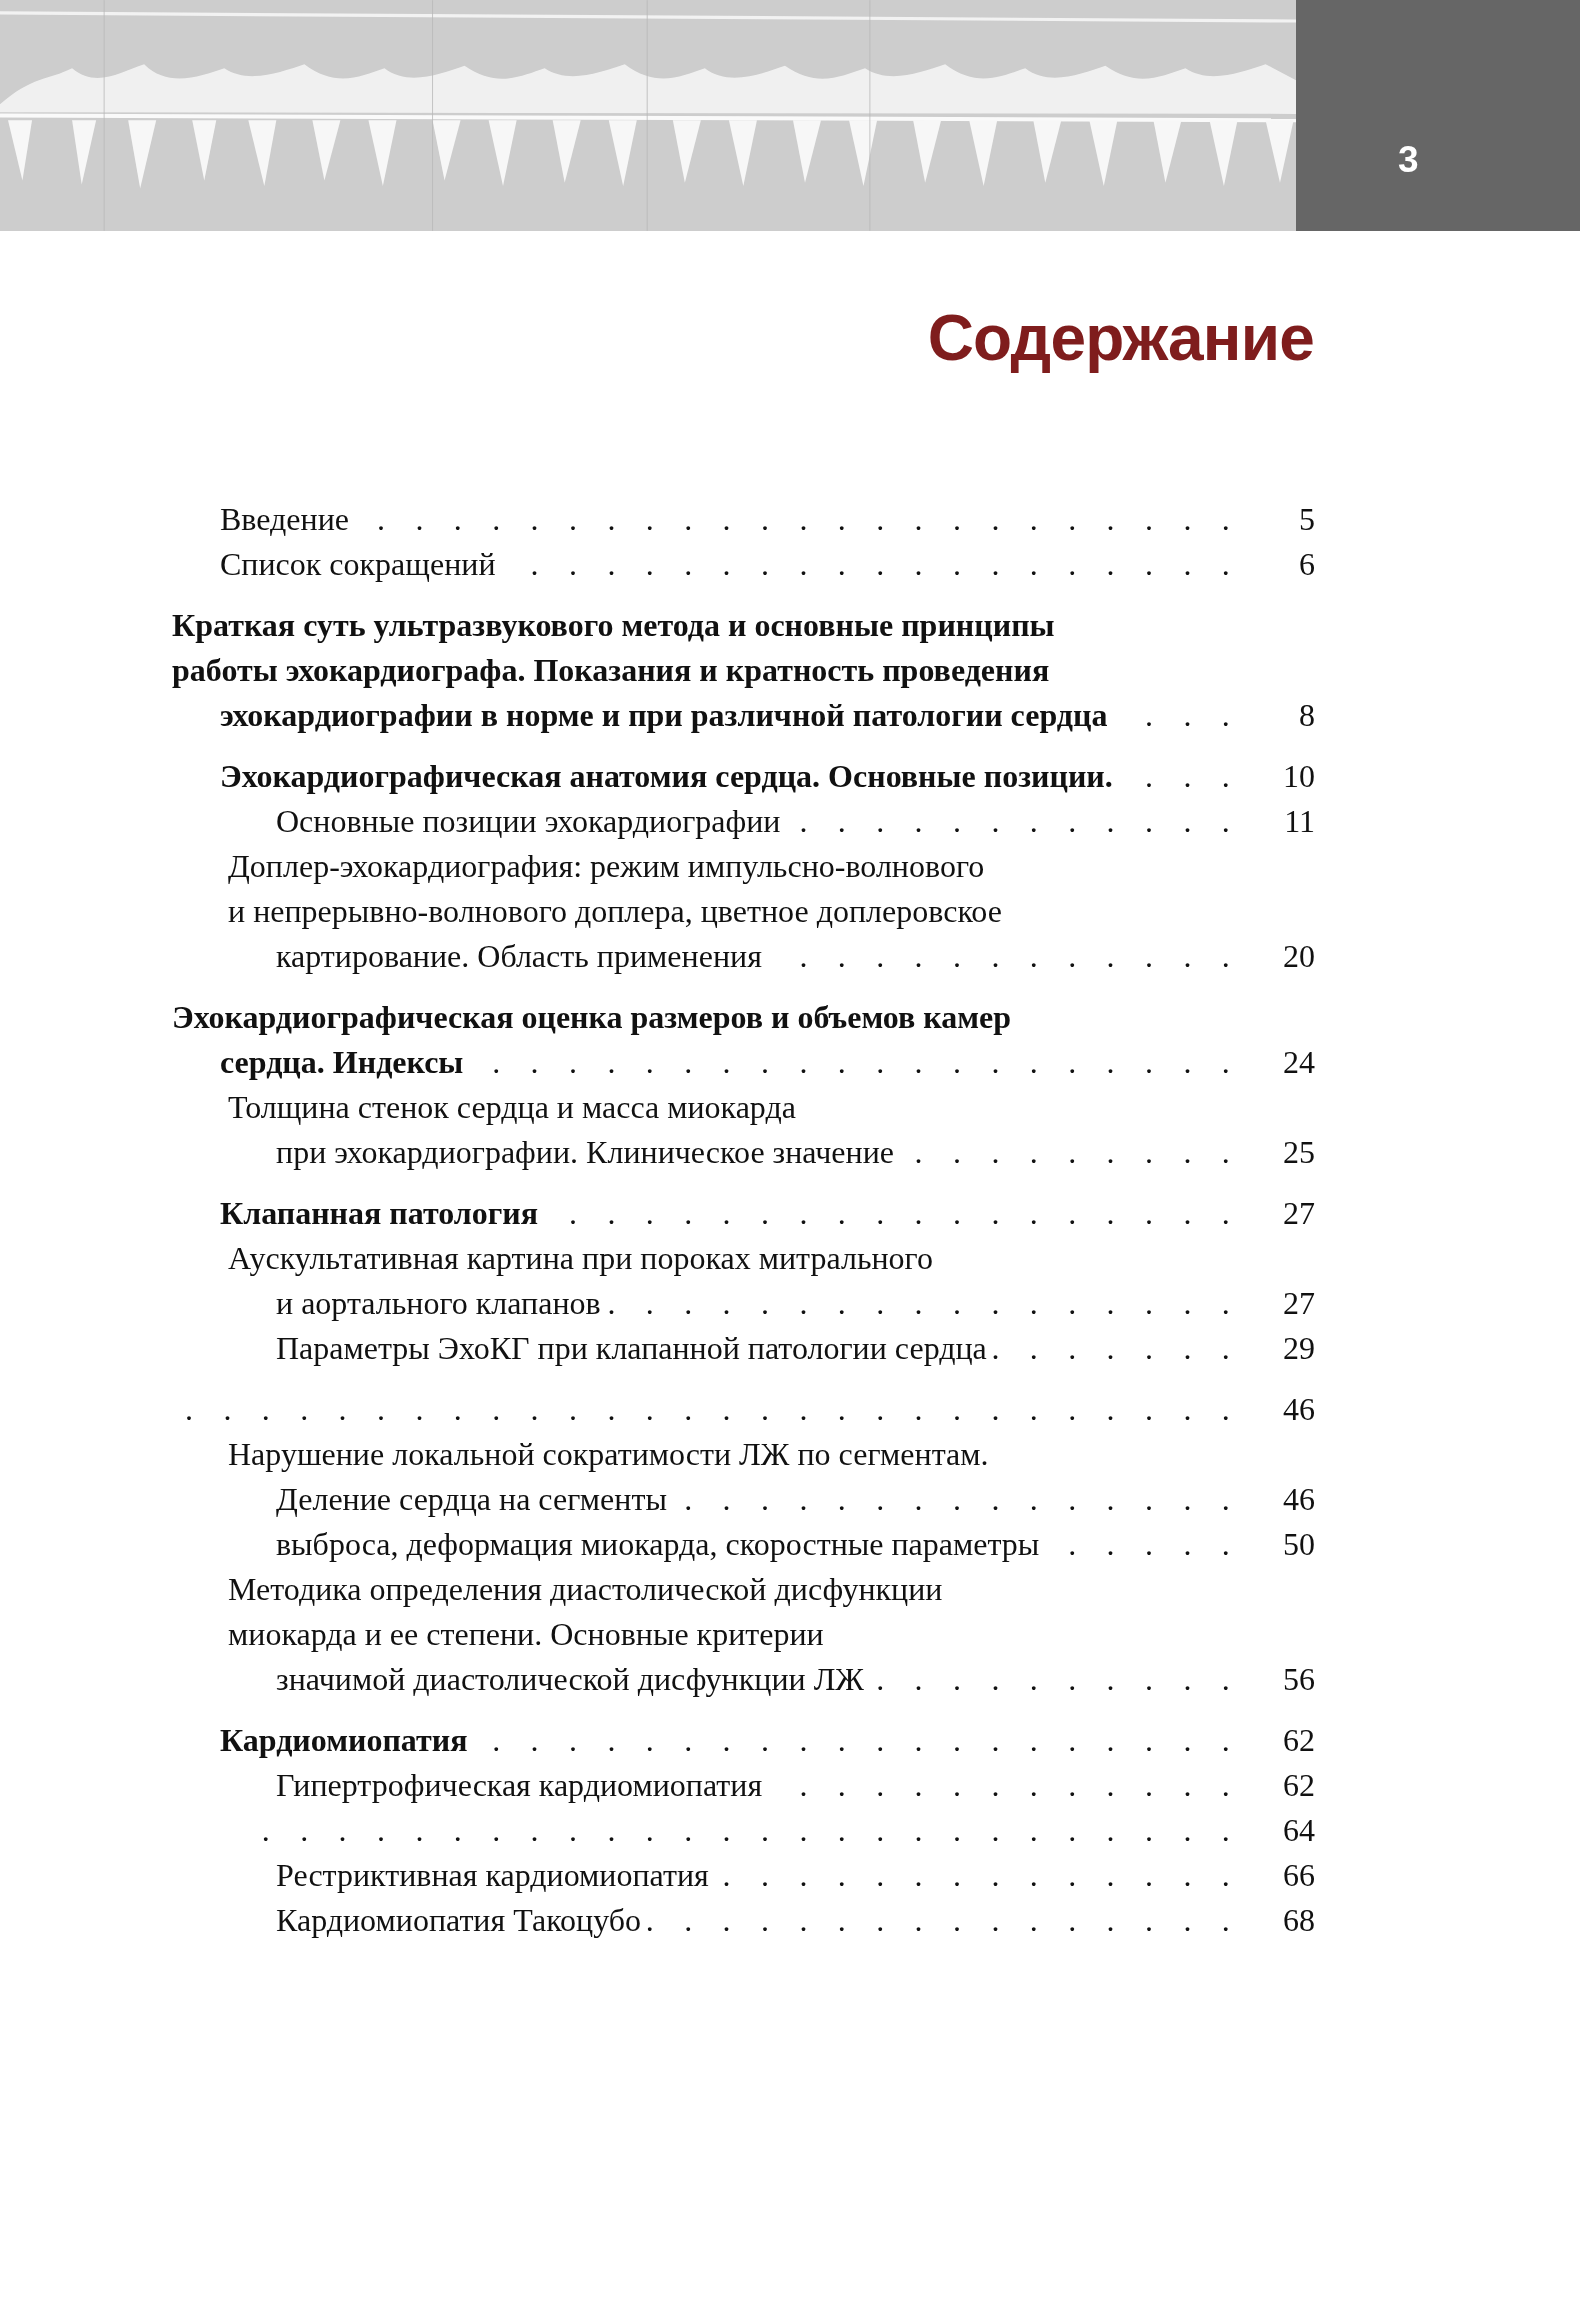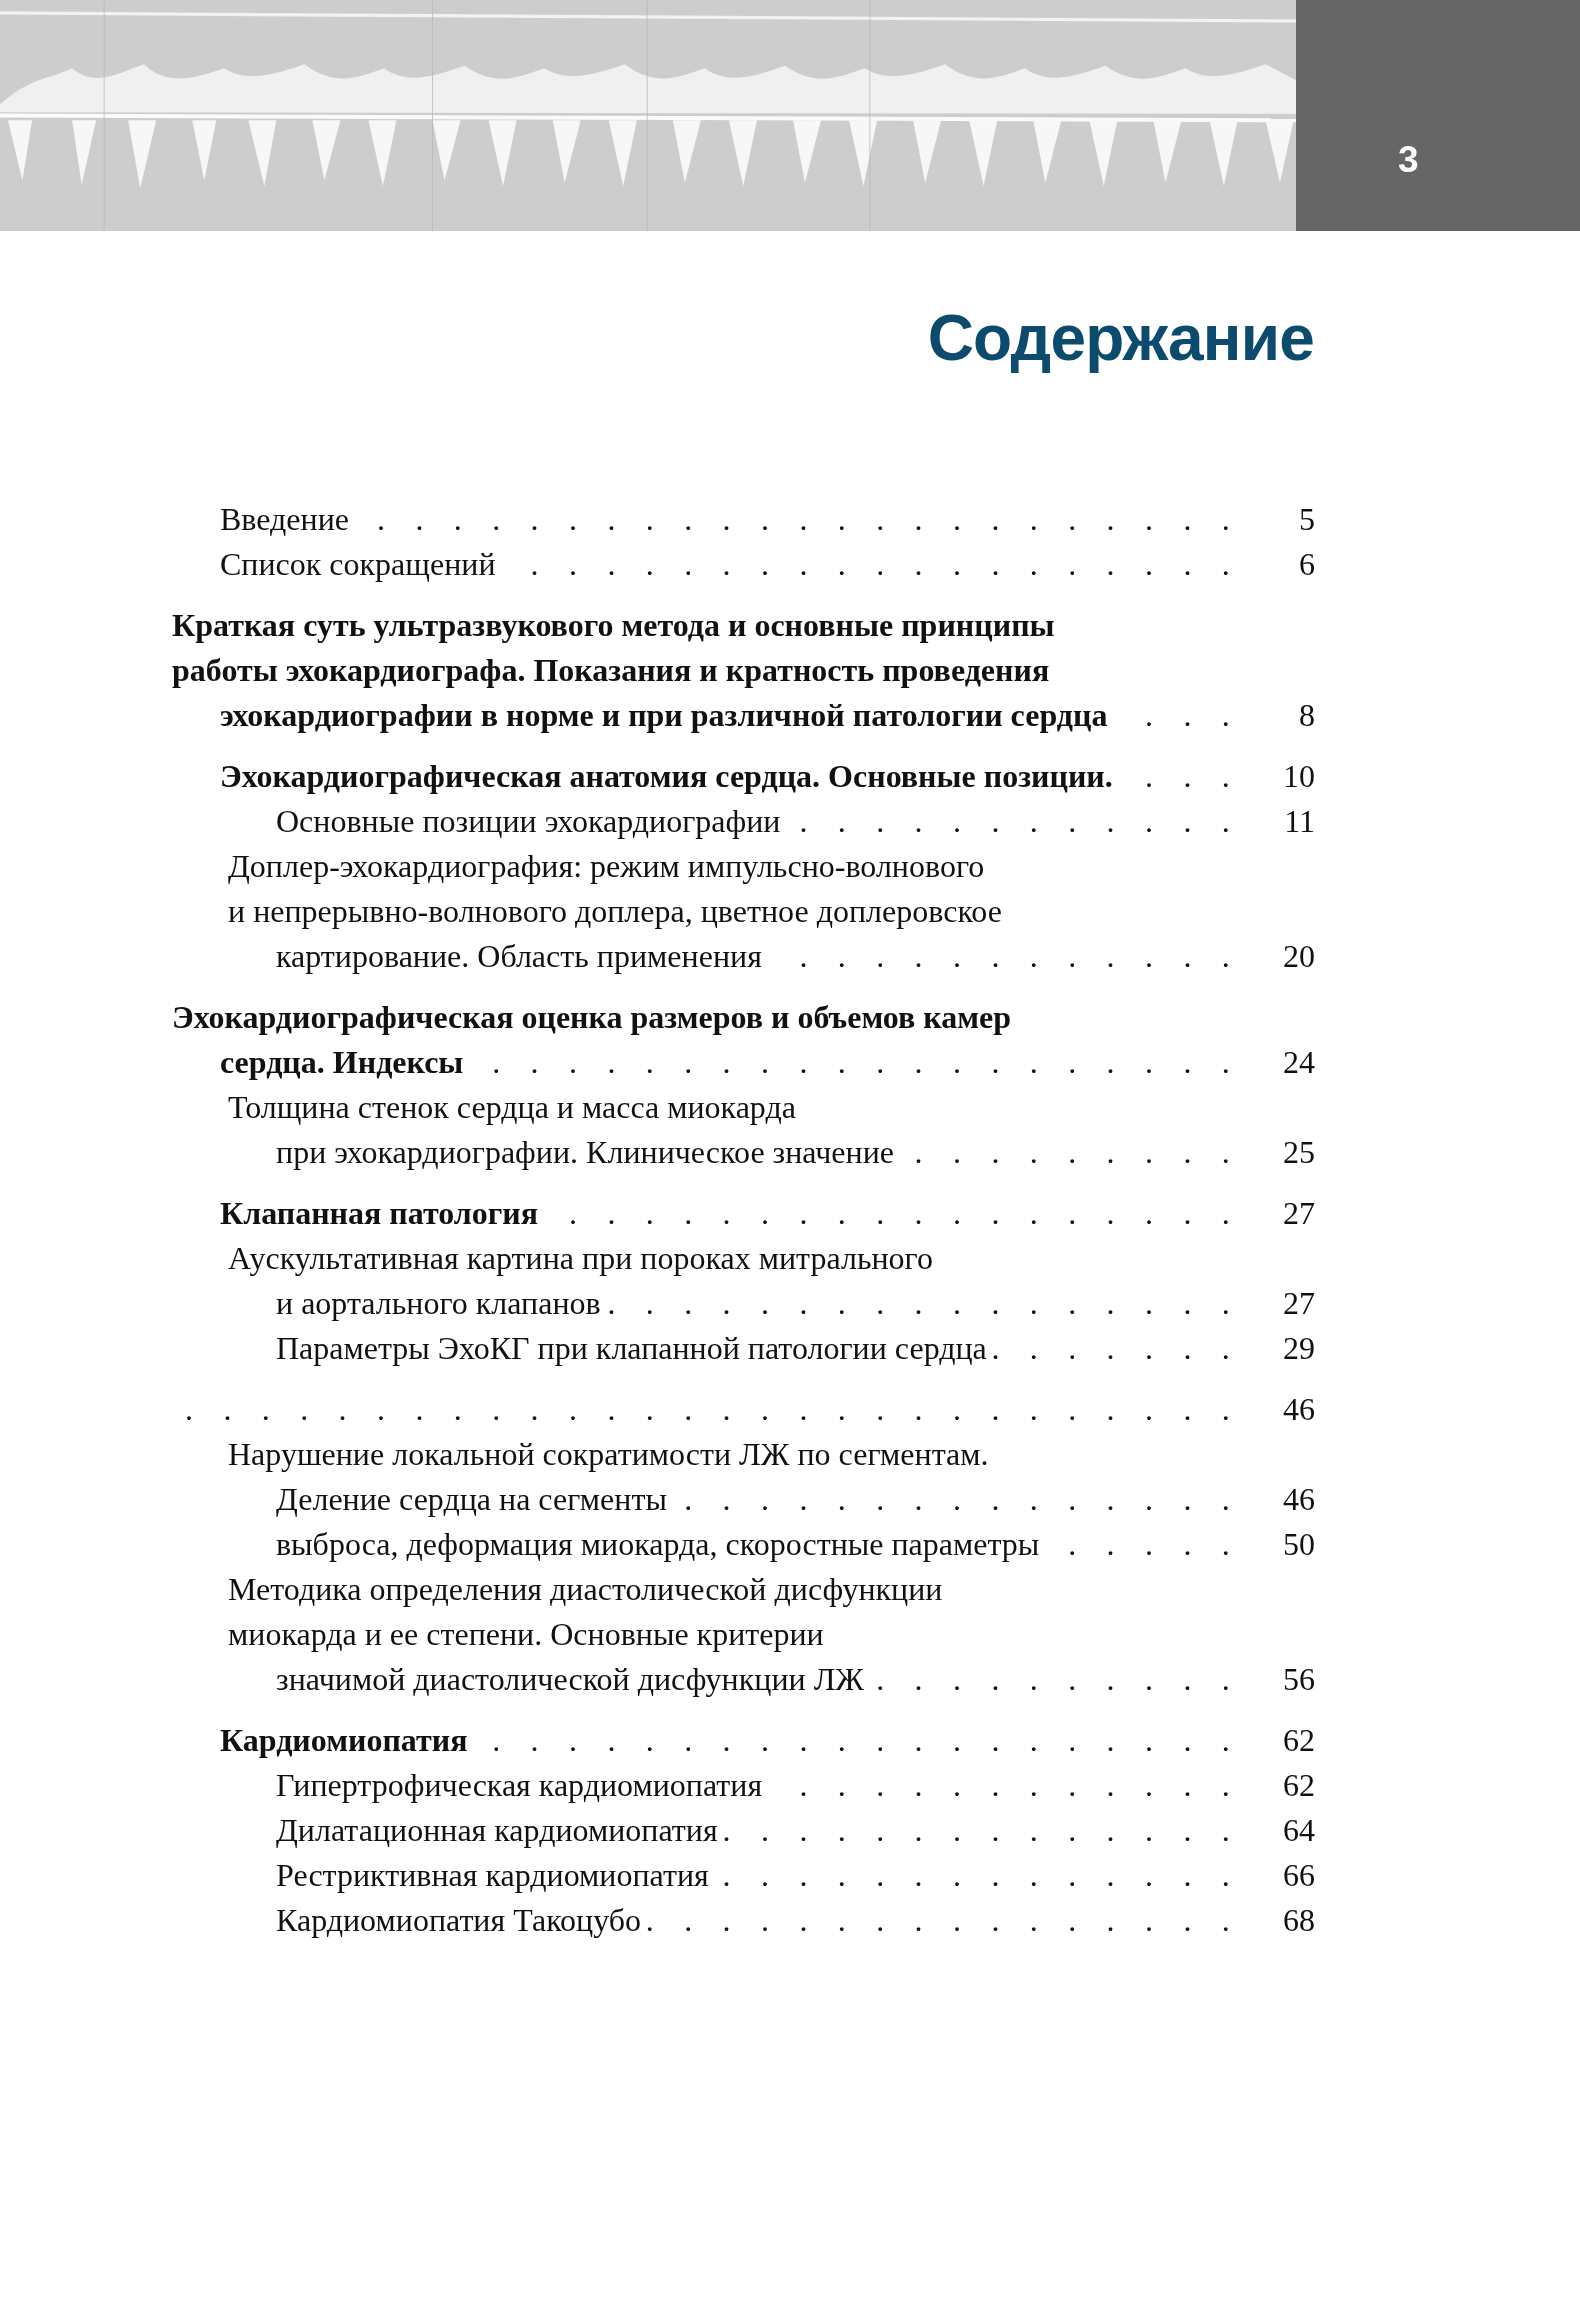--- a/index.html
+++ b/index.html
@@ -2,21 +2,21 @@
 <html style="font-size:13px"><head>
 <meta charset="utf-8">
 <style>
   html, body { margin:0; padding:0; background:#ffffff; }
   body { width:1581px; height:2319px; position:relative; overflow:hidden; font-family:"Liberation Serif", serif; color:#111; }
   .header { position:absolute; left:0; top:0; width:1581px; height:231px; }
   .doppler { position:absolute; left:0; top:0; width:1296px; height:231px; background:#cfcfcf; overflow:hidden; }
   .doppler svg { display:block; }
   .pagebox { position:absolute; left:1296px; top:0; width:284px; height:231px; background:#666666; }
   .pagenum { position:absolute; left:1398px; top:141px; font-family:"Liberation Sans", sans-serif; font-weight:bold; font-size:37px; color:#ffffff; line-height:1; }
-  .title { position:absolute; right:267px; top:306px; font-family:"Liberation Sans", sans-serif; font-weight:bold; font-size:64px; color:#0c4a6e; line-height:1; letter-spacing:-0.8px; }
+  .title { position:absolute; right:267px; top:306px; font-family:"Liberation Sans", sans-serif; font-weight:bold; font-size:64px; color:#7f1d1d; line-height:1; letter-spacing:-0.8px; }
   .toc { position:absolute; left:172px; top:497px; width:1143px; }
   .entry { position:relative; font-size:32px; line-height:45px; }
   .entry.group-start { margin-top:16px; }
   .entry.l1 { font-weight:bold; }
   .entry.l2 { padding-left:56px; }
   .entry .line { display:block; white-space:nowrap; }
   .entry .last { display:flex; align-items:baseline; }
   .entry .last .txt { white-space:nowrap; flex:0 0 auto;margin-left:48px; }
   .entry .last .leader { flex:1 1 auto; overflow:hidden; white-space:nowrap; font-weight:normal; letter-spacing:11.2px; margin-left:6.4px; margin-right:37px; text-align:right; direction:rtl; }
   .entry .last .pg { flex:0 0 auto; font-weight:normal; min-width:37px; text-align:right; }
@@ -195,21 +195,20 @@
     </div>
     <div class="entry l2">
       <div class="last">
         <span class="txt">Гипертрофическая кардиомиопатия</span>
         <span class="leader">. . . . . . . . . . . . . . . . . . . . . . . . . . . . . . . . . . . . . . . . . . . . . . . . . . . . . . . . . . . . . . . . . .</span>
         <span class="pg">62</span>
       </div>
     </div>
     <div class="entry l2">
       <div class="last">
-        <span class="txt">Дилатационная кардиомиопатия</span>
         <span class="leader">. . . . . . . . . . . . . . . . . . . . . . . . . . . . . . . . . . . . . . . . . . . . . . . . . . . . . . . . . . . . . . . . . .</span>
         <span class="pg">64</span>
       </div>
     </div>
     <div class="entry l2">
       <div class="last">
         <span class="txt">Рестриктивная кардиомиопатия</span>
         <span class="leader">. . . . . . . . . . . . . . . . . . . . . . . . . . . . . . . . . . . . . . . . . . . . . . . . . . . . . . . . . . . . . . . . . .</span>
         <span class="pg">66</span>
       </div>

